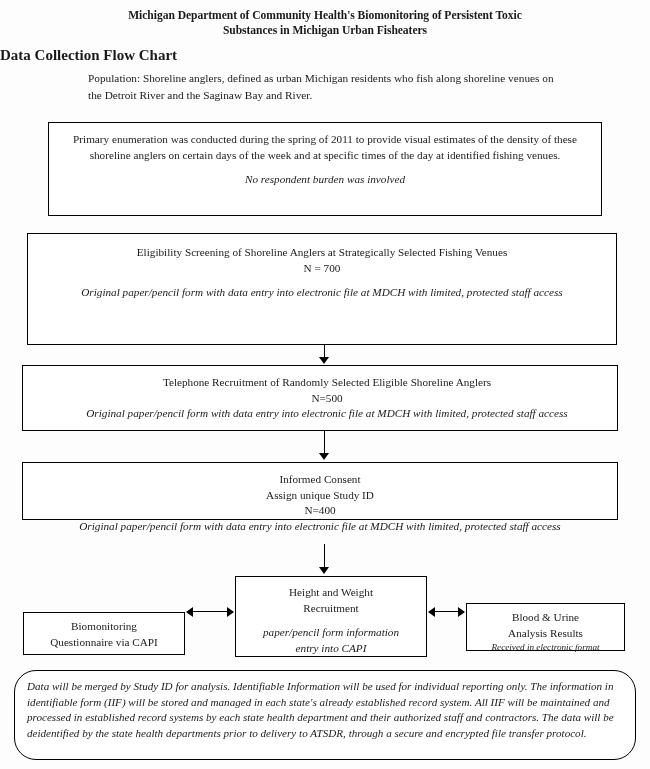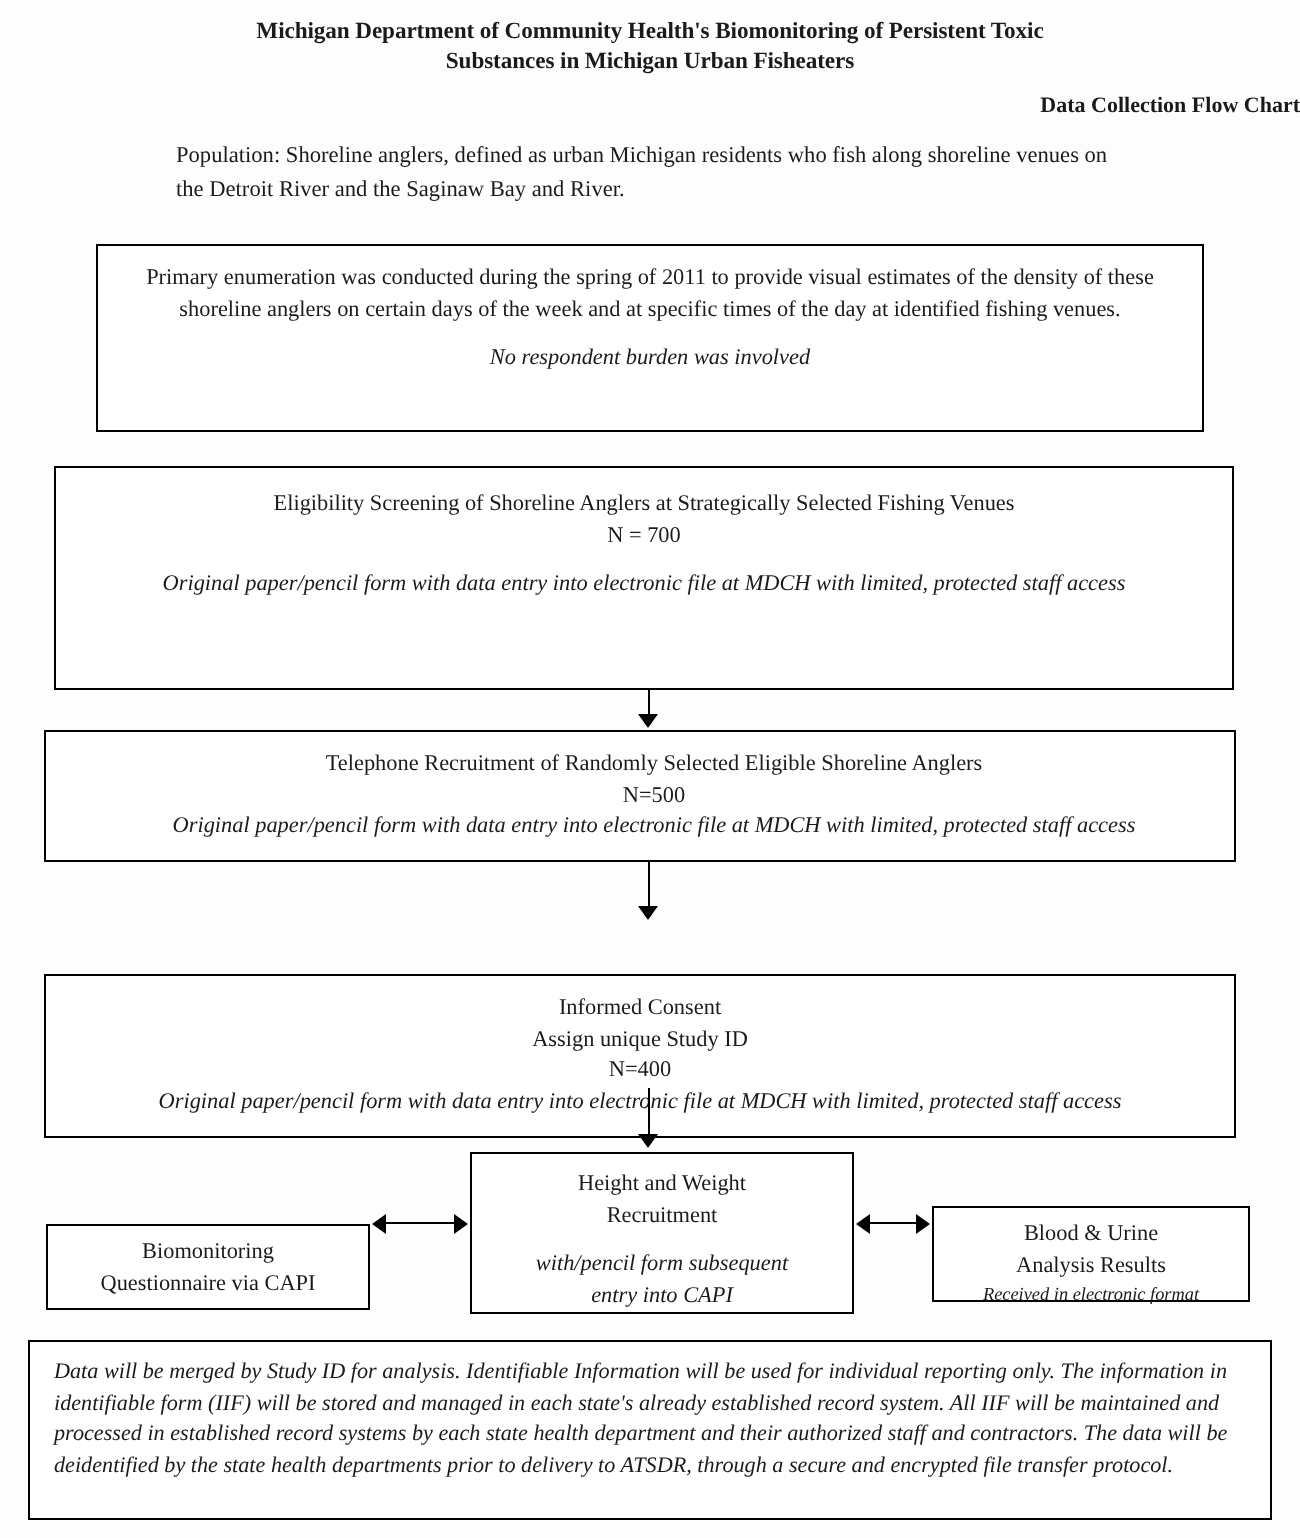--- a/index.html
+++ b/index.html
@@ -35,23 +35,23 @@
     font-weight: bold;
     font-size: 11.6px;
     line-height: 15px;
     letter-spacing: -0.05px;
   }
   .subtitle {
     position: absolute;
     top: 47px;
     left: 0;
     width: 650px;
-    text-align: right;
+    text-align: left;
     font-weight: bold;
-    font-size: 11px;
+    font-size: 15px;
   }
   .population {
     position: absolute;
     top: 70px;
     left: 88px;
     width: 480px;
     font-size: 11.3px;
     line-height: 16.5px;
     text-align: left;
   }
@@ -87,41 +87,41 @@
   }
   #box-eligibility {
     left: 27px; top: 233px; width: 590px; height: 112px;
     padding: 11px 14px 0 14px;
   }
   #box-telephone {
     left: 22px; top: 365px; width: 596px; height: 66px;
     padding: 9px 10px 0 24px;
   }
   #box-consent {
-    left: 22px; top: 462px; width: 596px; height: 82px;
+    left: 22px; top: 462px; width: 596px; height: 58px;
     padding: 9px 10px 0 10px;
-    margin-top: 25px;
   }
   #box-questionnaire {
     left: 23px; top: 612px; width: 162px; height: 43px;
     padding: 6px 6px 0 6px;
   }
   #box-height-weight {
     left: 235px; top: 576px; width: 192px; height: 81px;
     padding: 8px 8px 0 8px;
   }
   #box-blood-urine {
     left: 466px; top: 580px; width: 159px; height: 48px;
     padding: 6px 5px 0 5px;
     margin-top: 23px;
   }
   #box-merge {
     left: 14px; top: 670px; width: 622px; height: 90px;
     padding: 8px 12px 0 12px;
     text-align: left;
+    border-radius: 22px;
   }
   #box-merge .ital {
     font-size: 11.1px;
     line-height: 15.6px;
     text-align: left;
   }
 
   
   .v-conn {
     position: absolute;
@@ -226,21 +226,21 @@
   <div class="h-arrow" id="arrow-q-hw">
     <div class="head-l"></div>
     <div class="bar"></div>
     <div class="head-r"></div>
   </div>
 
   <div class="box" id="box-height-weight">
     <div class="ln">Height and Weight</div>
     <div class="ln">Recruitment</div>
     <div class="spacer-sm"></div>
-    <div class="ital">with/pencil form subsequent</div>
+    <div class="ital">paper/pencil form information</div>
     <div class="ital">entry into CAPI</div>
   </div>
 
   <div class="h-arrow" id="arrow-hw-bu">
     <div class="head-l"></div>
     <div class="bar"></div>
     <div class="head-r"></div>
   </div>
 
   <div class="box" id="box-blood-urine">

